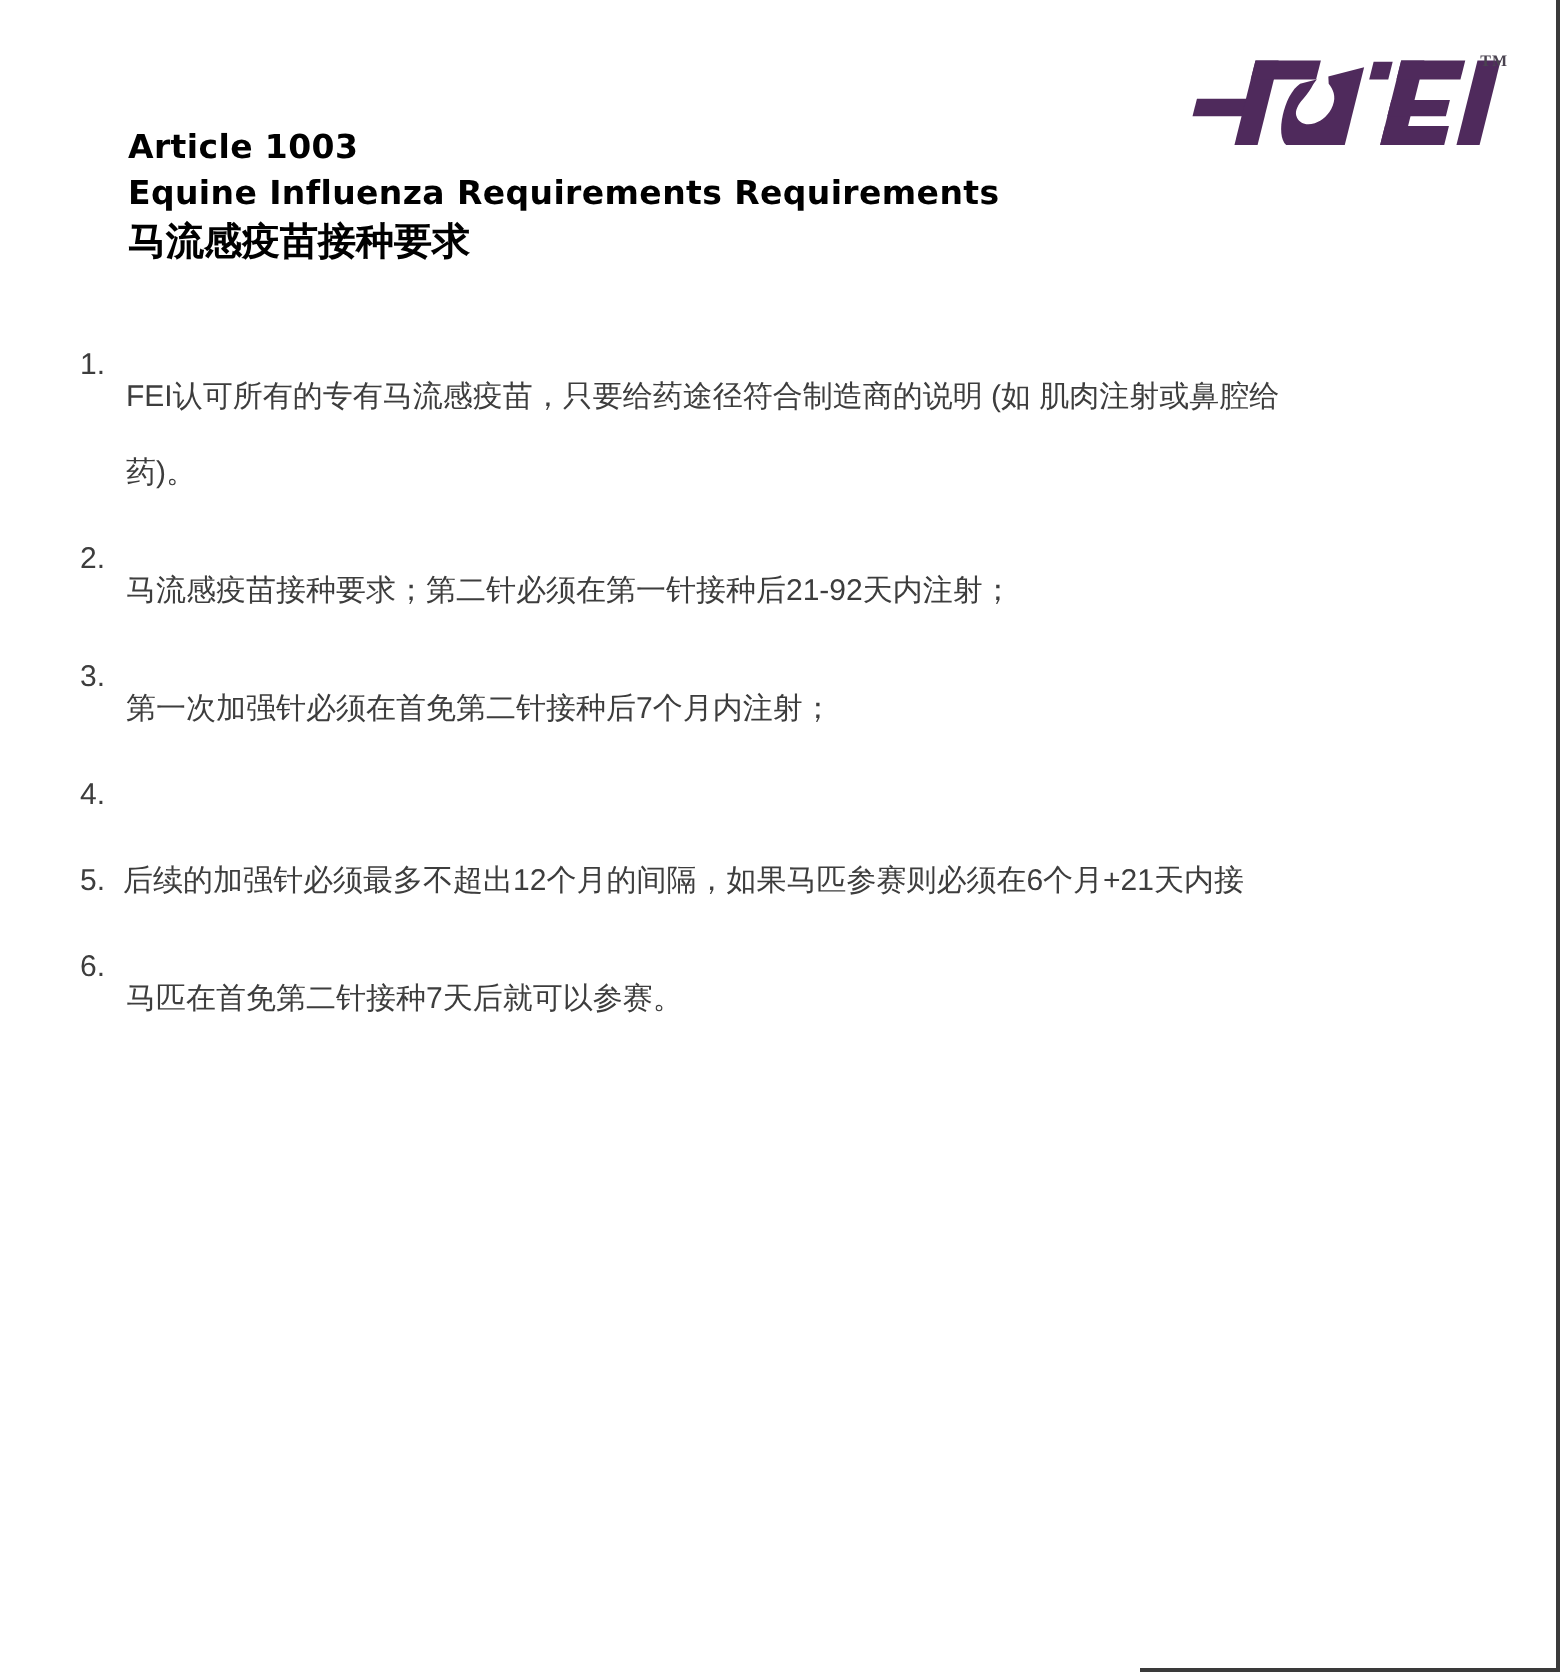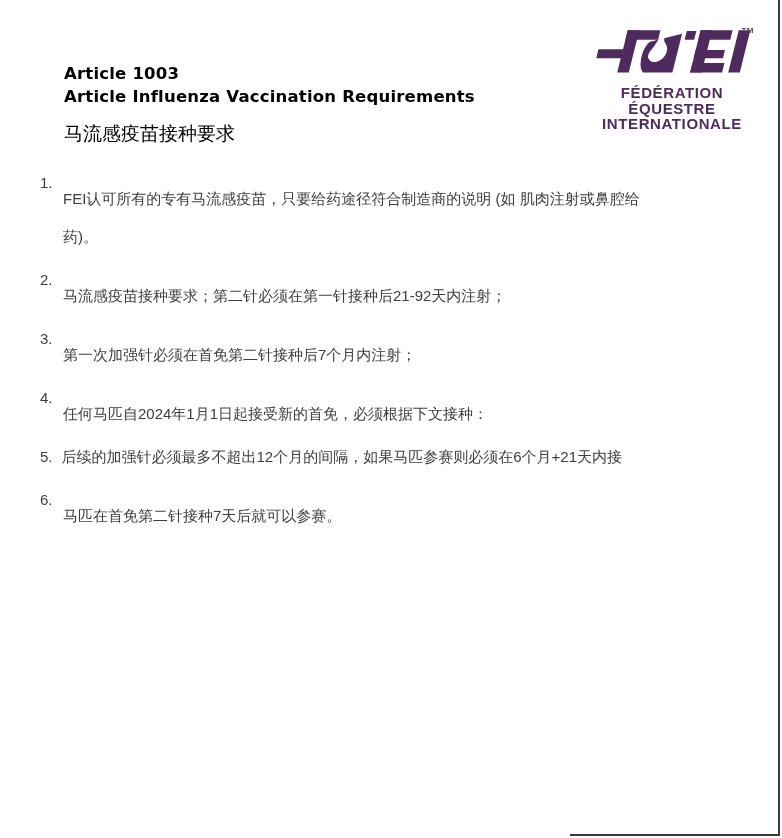--- a/index.html
+++ b/index.html
@@ -5,32 +5,32 @@
   html,body{margin:0;padding:0;}
   body{
     width:782px;height:838px;position:relative;background:#ffffff;overflow:hidden;
     font-family:"Liberation Sans","DejaVu Sans",sans-serif;
   }
   
   .edge-right{position:absolute;left:778px;top:0;width:2px;height:835px;background:#3a3a3a;}
   .edge-bottom{position:absolute;left:570px;top:834px;width:210px;height:2px;background:#3a3a3a;}
 
   
-  .logo{position:absolute;left:592px;top:24px;width:160px;text-align:center;}
+  .logo{position:absolute;left:592px;top:24px;width:160px;text-align:center;font-family:Liberation Serif, serif;}
   .logo svg{display:block;margin:0 auto;}
   .tm{position:absolute;top:2px;right:-2px;font-size:8px;font-weight:bold;color:#4a4350;letter-spacing:0.5px;}
   .wordmark{margin-top:9px;font-weight:bold;font-size:15px;line-height:15.5px;
     letter-spacing:0.6px;color:#4f2a5c;}
   .wordmark span{display:block;white-space:nowrap;}
 
   
   .header{position:absolute;left:64px;top:62px;}
   .title{font-family:"DejaVu Sans",sans-serif;font-weight:700;font-size:16.5px;line-height:23px;
     color:#000000;letter-spacing:0.2px;white-space:nowrap;}
-  .subtitle{margin-top:13px;font-size:19px;font-weight:400;color:#000;white-space:nowrap;}
+  .subtitle{font-size:19px;font-weight:700;color:#000;white-space:nowrap;}
 
   
   .content{position:absolute;left:40px;top:172px;width:710px;
     font-size:15px;line-height:22px;color:#3d3d3d;}
   .para{display:flex;margin-bottom:21px;}
   .num{flex:none;width:23px;}
   .ptext{flex:1;min-width:0;}
   .ln{display:block;white-space:nowrap;margin-top:16px;}
   .para-flush{margin-bottom:21px;}
   .para-flush .ln{white-space:nowrap;}
@@ -52,30 +52,25 @@
       <path d="M73,25 L117,13 L117,70 L74,70 C64,63 63,33 73,25 Z"></path>
       <rect x="123" y="9" width="14" height="13"></rect>
       <rect x="143" y="8" width="17" height="62"></rect>
       <rect x="143" y="8" width="47" height="14"></rect>
       <rect x="143" y="37" width="43" height="12"></rect>
       <rect x="143" y="56" width="47" height="14"></rect>
       <rect x="199" y="8" width="17" height="62"></rect>
     </g>
     <path fill="#ffffff" transform="translate(17,0) skewX(-14)" d="M86,20 C88,17 90,15 91,15 L94,25 C98,29 102,34 101,41 C100,48 96,52 91,54 C85,56 80,54 77,50 C74,46 75,42 77,38 C79,35 81,31 82,28 C83,25 84,22 86,20 Z"></path>
   </svg>
-  <div class="wordmark">
-    <span>FÉDÉRATION</span>
-    <span>ÉQUESTRE</span>
-    <span>INTERNATIONALE</span>
-  </div>
 </div>
 
 <div class="header">
   <div class="title">Article 1003</div>
-  <div class="title">Article Influenza Vaccination Requirements</div>
+  <div class="title">Equine Influenza Requirements Requirements</div>
   <div class="subtitle">马流感疫苗接种要求</div>
 </div>
 
 <div class="content">
 
   <div class="para">
     <span class="num">1.</span>
     <span class="ptext">
       <span class="ln">FEI认可所有的专有马流感疫苗，只要给药途径符合制造商的说明 (如 肌肉注射或鼻腔给</span>
       <span class="ln">药)。</span>
@@ -92,21 +87,20 @@
   <div class="para">
     <span class="num">3.</span>
     <span class="ptext">
       <span class="ln">第一次加强针必须在首免第二针接种后7个月内注射；</span>
     </span>
   </div>
 
   <div class="para">
     <span class="num">4.</span>
     <span class="ptext">
-      <span class="ln">任何马匹自2024年1月1日起接受新的首免，必须根据下文接种：</span>
     </span>
   </div>
 
   <div class="para-flush">
     <div class="ln">
       <span class="num-inline">5.</span><span>后续的加强针必须最多不超出12个月的间隔，如果马匹参赛则必须在6个月+21天内接</span>
     </div>
   </div>
 
   <div class="para">

